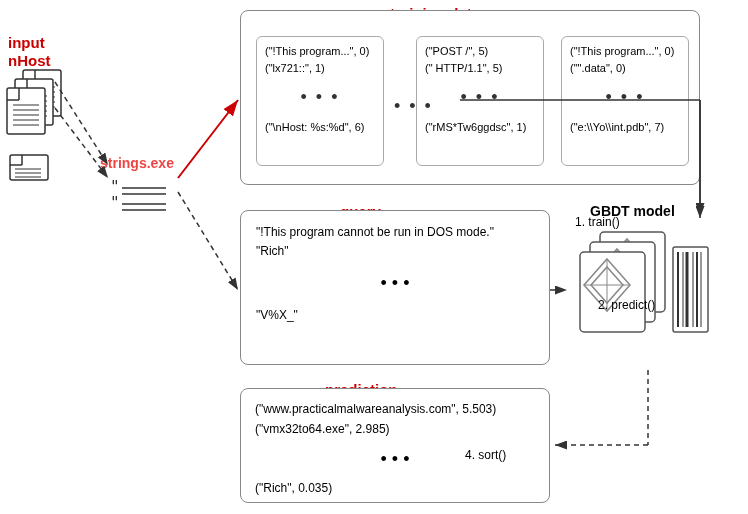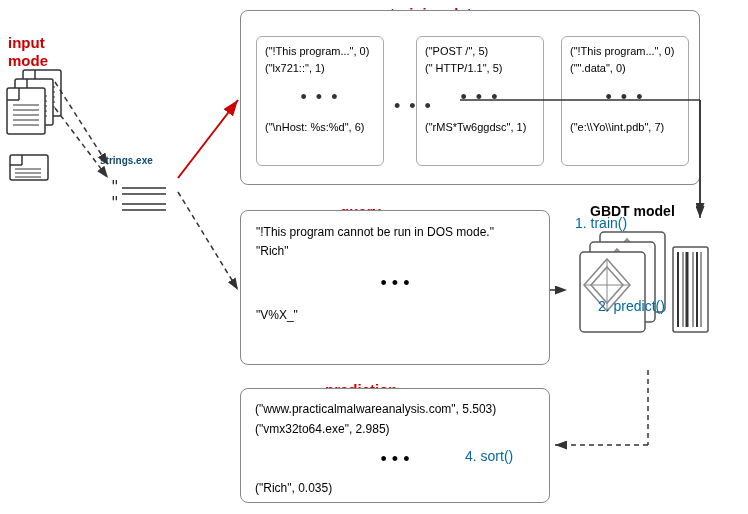--- a/index.html
+++ b/index.html
@@ -35,23 +35,23 @@
       position: absolute;
       left: 5px;
       top: 65px;
     }
 
     
     .strings-label {
       position: absolute;
       left: 100px;
       top: 155px;
-      color: #0c4a6e;
-      font-weight: bold;
-      font-size: 10px;
+      color: #ef4444;
+      font-weight: bold;
+      font-size: 14px;
     }
 
     
     .training-box {
       position: absolute;
       left: 240px;
       top: 10px;
       width: 460px;
       height: 175px;
       border: 1.5px solid #888;
@@ -183,32 +183,32 @@
       left: 0;
       top: 0;
       width: 748px;
       height: 514px;
       pointer-events: none;
     }
 
     
     .step-label {
       position: absolute;
-      font-size: 14px;
-      color: #0369a1;
+      font-size: 12px;
+      color: #000000;
     }
   </style>
 </head>
 <body>
 
 <div class="diagram-container">
 
   <div class="input-label">
     <span>input</span><br>
-    <span>mode</span>
+    <span>nHost</span>
   </div>
 
   <svg class="files-svg" width="80" height="120">
 
     <rect x="18" y="5" width="38" height="46" rx="2" fill="white" stroke="#333" stroke-width="1.5"></rect>
     <line x1="30" y1="5" x2="30" y2="17" stroke="#333" stroke-width="1.5"></line>
     <line x1="18" y1="17" x2="30" y2="17" stroke="#333" stroke-width="1.5"></line>
     <line x1="24" y1="22" x2="50" y2="22" stroke="#333" stroke-width="1"></line>
     <line x1="24" y1="27" x2="50" y2="27" stroke="#333" stroke-width="1"></line>
     <line x1="24" y1="32" x2="50" y2="32" stroke="#333" stroke-width="1"></line>

